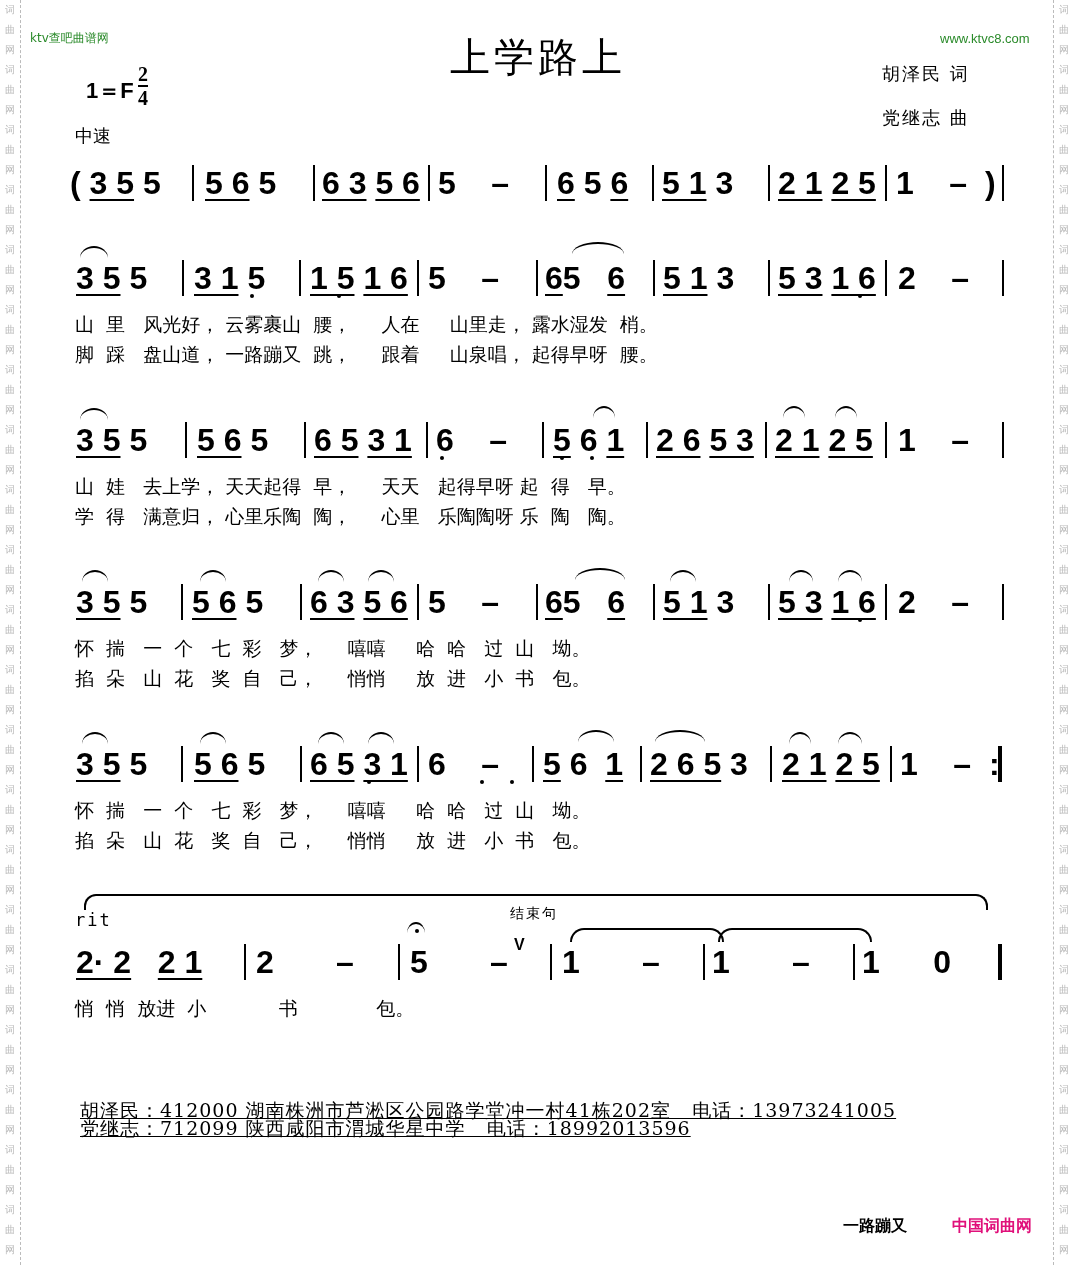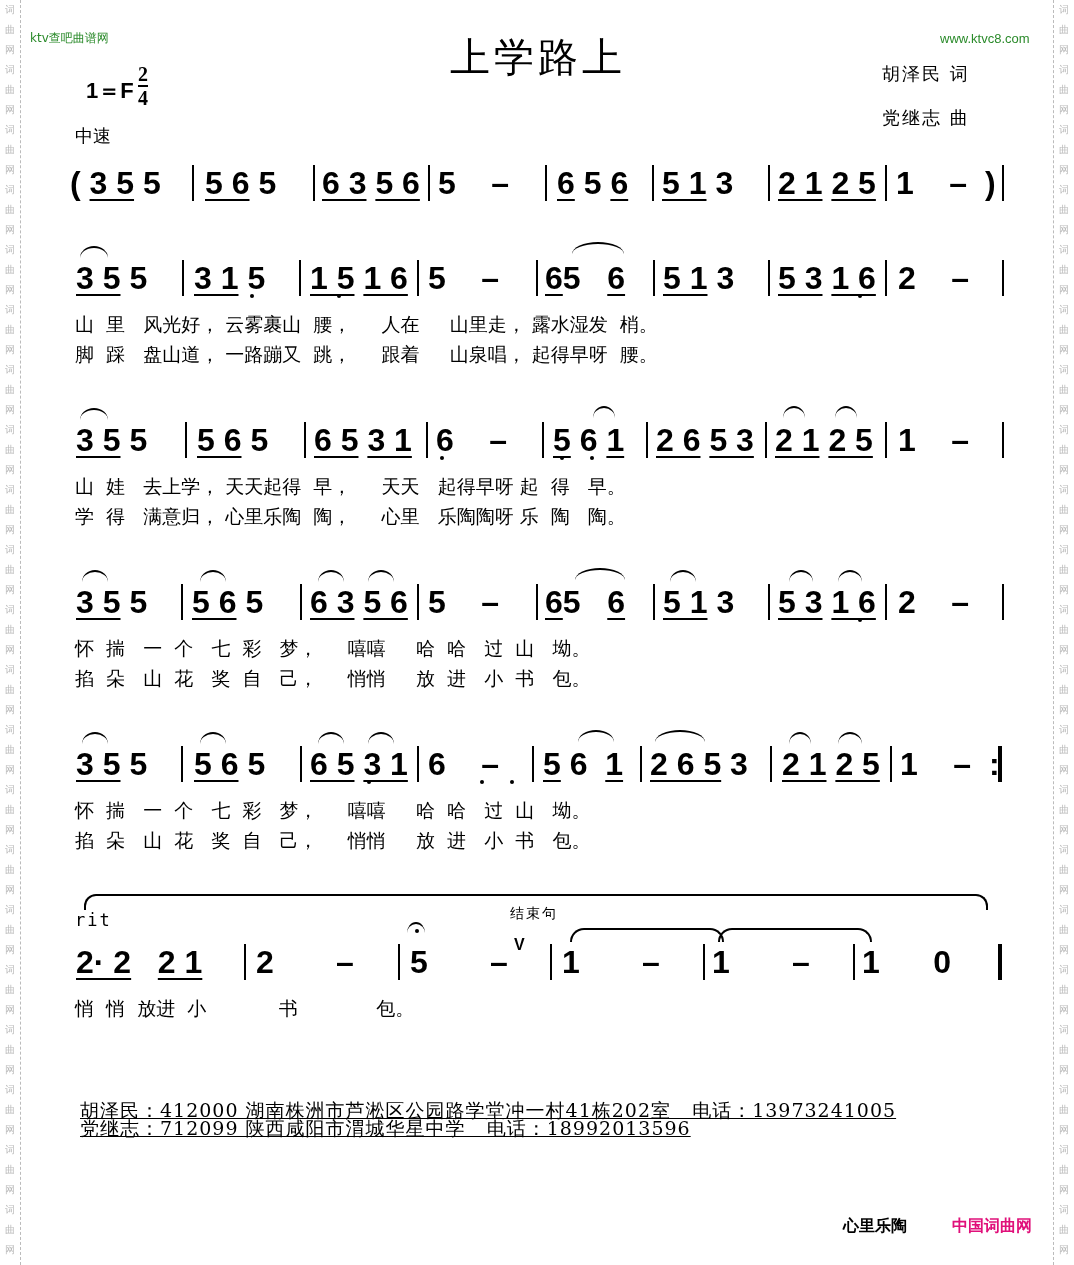--- a/index.html
+++ b/index.html
@@ -254,14 +254,14 @@
   <span class="m" style="left:642px">1&nbsp;&nbsp;&nbsp;&nbsp;&nbsp;&nbsp;&nbsp;–</span>
   <div class="bar" style="left:783px"></div>
   <span class="m" style="left:792px">1&nbsp;&nbsp;&nbsp;&nbsp;&nbsp;&nbsp;0</span>
   <div class="bar dbl" style="left:928px"></div>
 </div>
 <div class="lyr" style="top:996px">悄  悄  放进  小            书             包。</div>
 
 <div class="contact" style="top:1098px">胡泽民：412000 湖南株洲市芦淞区公园路学堂冲一村41栋202室   电话：13973241005</div>
 <div class="contact" style="top:1116px">党继志：712099 陕西咸阳市渭城华星中学   电话：18992013596</div>
 
-<div class="source" style="left:843px">心里乐陶</div>
+<div class="source" style="left:843px">一路蹦又</div>
 <div class="source" style="left:952px;color:#e0107a">中国词曲网</div>
 
 </body></html>

